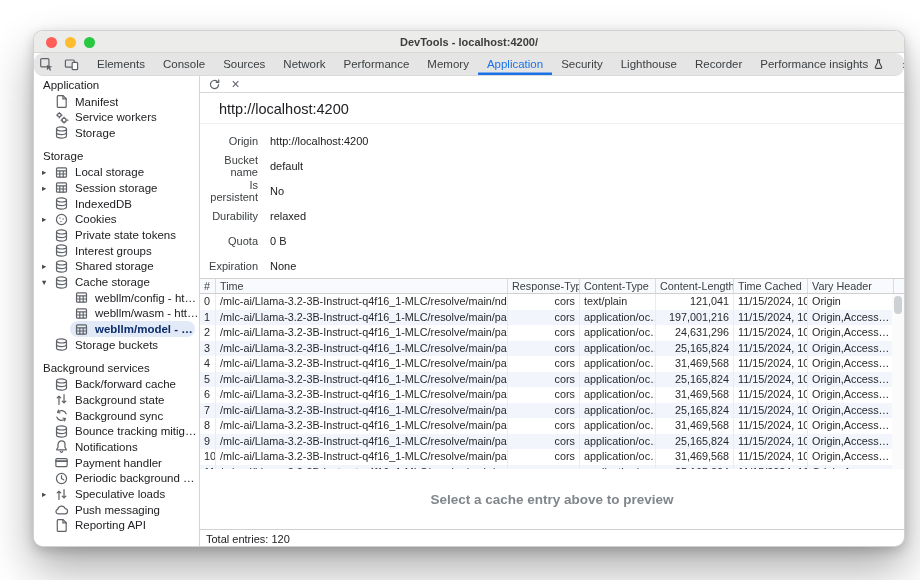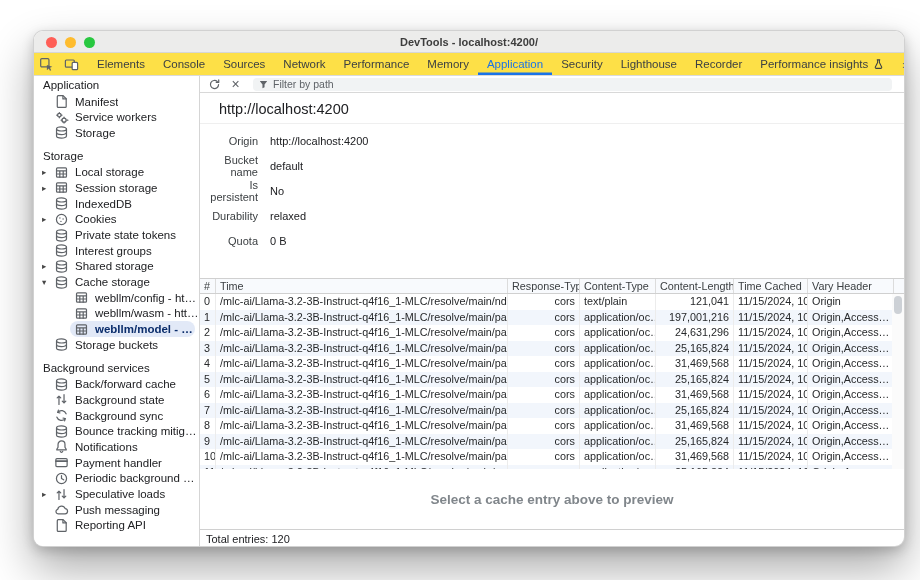--- a/index.html
+++ b/index.html
@@ -11,21 +11,21 @@
     box-shadow:0 22px 45px rgba(0,0,0,.33), 0 4px 12px rgba(0,0,0,.18); }
 
   
   .titlebar { height:22px; background:#ececeb; border-bottom:1px solid #d6d6d5; position:relative;
     display:flex; align-items:center; justify-content:center; }
   .traffic { position:absolute; left:12px; top:5.5px; display:flex; gap:8px; }
   .light { width:11px; height:11px; border-radius:50%; }
   .title-text { font-size:11px; font-weight:bold; color:#3d3d3d; }
 
   
-  .tabbar { height:23px; display:flex; align-items:stretch; background:#fde047; border-bottom:1px solid #dadada; }
+  .tabbar { height:23px; display:flex; align-items:stretch; background:#e5e5e5; border-bottom:1px solid #dadada;border-radius:9px; }
   .toolbtn { width:25px; display:flex; align-items:center; justify-content:center; cursor:pointer; }
   .vsep { width:1px; height:14px; background:#d0d0d0; align-self:center; margin:0 2px; }
   .tab { display:flex; align-items:center; gap:4px; padding:0 9px; font-size:11.5px; color:#3c4043; cursor:pointer; white-space:nowrap; }
   .tab.selected { color:#1a73e8; box-shadow:inset 0 -2.5px 0 #1a73e8; }
   .tabbar-right { margin-left:auto; display:flex; align-items:center; padding-right:6px; }
   .chevrons { font-size:13px; color:#5f6368; padding:0 8px; cursor:pointer; }
 
   
   .content { display:flex; height:471px; }
 
@@ -441,26 +441,20 @@
             <span class="icon">
               <svg class="ic" width="13" height="13" viewBox="0 0 16 16" fill="none" stroke="#5f6368" stroke-width="1.5" stroke-linecap="round" stroke-linejoin="round">
                 <path d="M13 8a5 5 0 1 1-1.6-3.67"></path>
                 <path d="M13.2 2.4v3h-3"></path>
               </svg>
             </span>
           </span>
         <span class="tb-icon">
             <span class="close-glyph">×</span>
           </span>
-        <span class="filter-pill">
-          <span id="funnel-icon"><span class="icon"><svg class="ic" width="11" height="11" viewBox="0 0 16 16">
-                  <path d="M2.6 3h10.8L9.5 8v4l-3 1.4V8z" fill="#5f6368"></path>
-                </svg></span></span>
-          <input type="text" placeholder="Filter by path" style="">
-        </span>
       </div>
 
       <div class="origin-heading">http://localhost:4200</div>
 
       <div class="details" id="details">
           <div class="detail-row">
             <div class="detail-label">Origin</div>
             <div class="detail-value">http://localhost:4200</div>
           </div>
           <div class="detail-row">
@@ -471,20 +465,24 @@
             <div class="detail-label">Is persistent</div>
             <div class="detail-value">No</div>
           </div>
           <div class="detail-row">
             <div class="detail-label">Durability</div>
             <div class="detail-value">relaxed</div>
           </div>
           <div class="detail-row">
             <div class="detail-label">Quota</div>
             <div class="detail-value">0 B</div>
+          </div>
+          <div class="detail-row">
+            <div class="detail-label">Expiration</div>
+            <div class="detail-value">None</div>
           </div>
         </div>
 
       <div class="grid">
         <div class="grid-header" id="grid-header">
             <div class="hcell" style="width: 16px;">#</div>
             <div class="hcell" style="width: 292px;">Time</div>
             <div class="hcell" style="width: 72px;">Response-Type</div>
             <div class="hcell" style="width: 76px;">Content-Type</div>
             <div class="hcell" style="width: 78px;">Content-Length</div>

